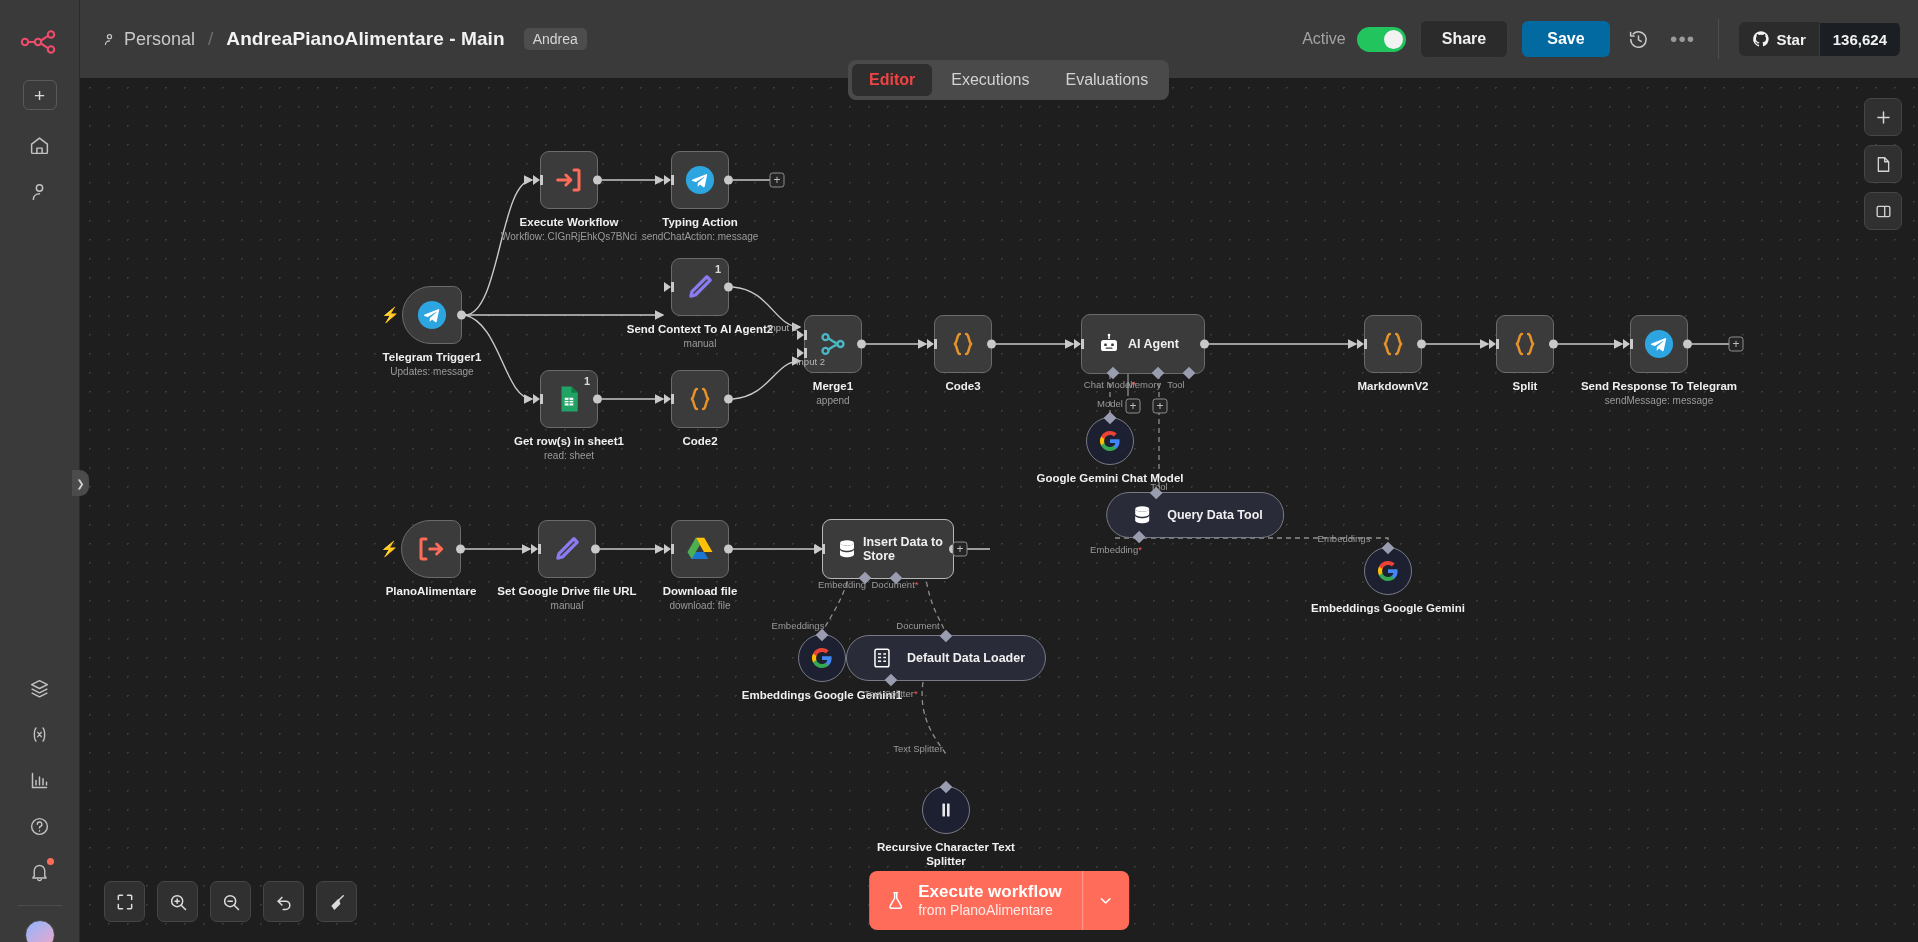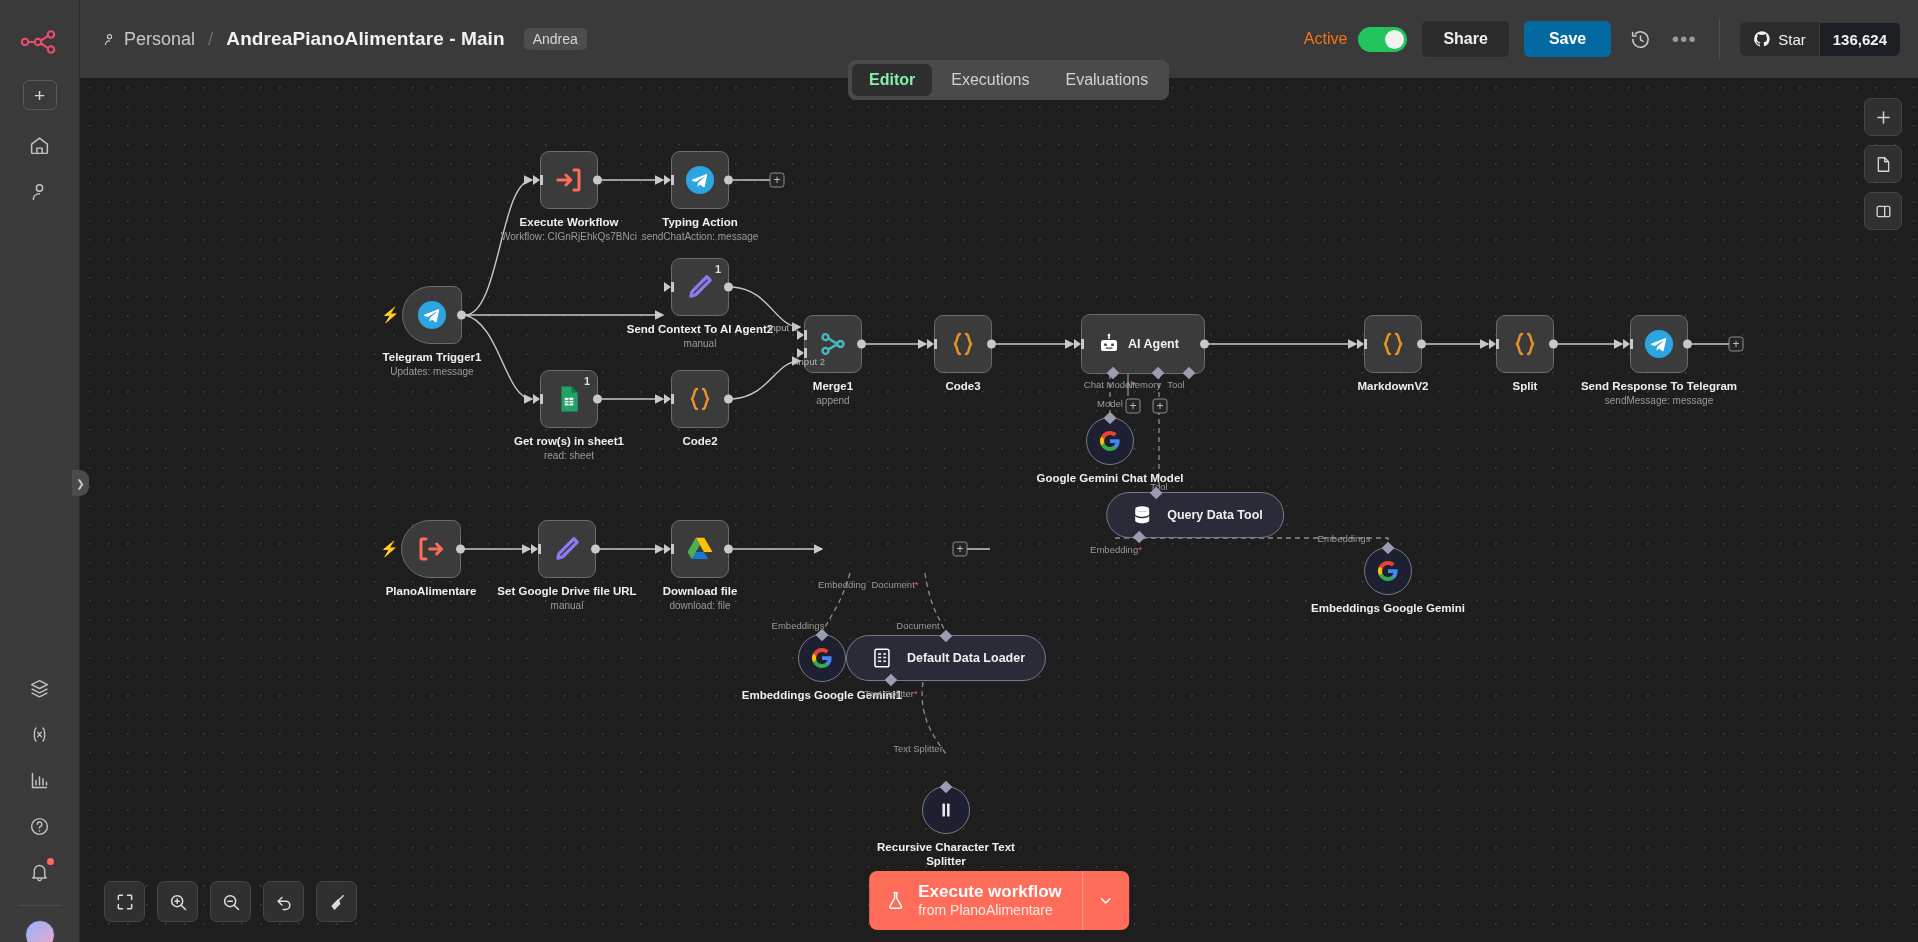--- a/index.html
+++ b/index.html
@@ -53,21 +53,21 @@
   .bc-person { display:flex; align-items:center; gap:7px; color:#c8c8c8; font-size:18px; }
   .bc-person svg { width: 15px; height: 15px; }
   .bc-sep { color: #6d6d6d; font-size: 19px; margin: 0 4px; }
   .bc-title { color: #f2f2f2; font-size: 19px; font-weight: 700; letter-spacing: .1px; }
   .bc-tag {
     background: #4d4d4d; color: #d6d6d6; font-size: 14px;
     padding: 3px 9px; border-radius: 5px; margin-left: 10px;
   }
   .top-right { margin-left: auto; display: flex; align-items: center; gap: 14px; }
   .active-wrap { display: flex; align-items: center; gap: 11px; }
-  .active-label { color: #f97316; font-size: 16px; }
+  .active-label { color: #a3a3a3; font-size: 16px; }
   .toggle {
     width: 49px; height: 25px; border-radius: 13px; background: #21c45d;
     position: relative; cursor: pointer;
   }
   .toggle .knob {
     position: absolute; top: 3px; right: 3px; width: 19px; height: 19px;
     border-radius: 50%; background: #f2f2f2;
   }
   .btn-share {
     background: #2b2b2b; color: #f0f0f0; font-size: 16px; font-weight: 700;
@@ -80,39 +80,39 @@
   .icon-btn {
     width: 30px; height: 30px; display: flex; align-items: center; justify-content: center;
     color: #c9c9c9; cursor: pointer;
   }
   .icon-btn svg { width: 21px; height: 21px; }
   .dots { color: #9a9a9a; font-size: 21px; letter-spacing: 1px; line-height: .6; }
   .top-vsep { width: 1px; height: 40px; background: #4d4d4d; margin: 0 6px; }
   .gh-star { display: flex; align-items: center; border-radius: 6px; overflow: hidden; cursor: pointer; }
   .gh-left {
     display: flex; align-items: center; gap: 7px; background: #2b2b2b;
-    padding: 8px 13px; color: #f2f2f2; font-size: 15px; font-weight: 400;
+    padding: 8px 13px; color: #f2f2f2; font-size: 15px; font-weight: 700;
   }
   .gh-left svg { width: 18px; height: 18px; }
   .gh-count {
     background: #1b1f24; color: #f2f2f2; font-size: 15px; font-weight: 700;
     padding: 8px 13px; border-left: 1px solid #3a3a3a;
   }
 
   
   #tabs {
     position: absolute; left: 848px; top: 60px; z-index: 36;
     background: #4a4a4a; border-radius: 8px; padding: 4px;
     display: flex; gap: 2px;
   }
   .tab {
     padding: 7px 17px; border-radius: 6px; font-size: 16px;
     color: #d2d2d2; cursor: pointer; white-space: nowrap;
   }
-  .tab.active { background: #2e2e2e; color: #86efac; font-weight: 700; }
+  .tab.active { background: #2e2e2e; color: #ef4444; font-weight: 700; }
 
   
   #canvas {
     position: absolute; left: 80px; top: 78px; right: 0; bottom: 0;
     background-color: #1e1e1e;
     background-image: radial-gradient(#3b3b3b 1px, transparent 1px);
     background-size: 19px 19px;
     overflow: hidden;
   }
   #svg-edges { position: absolute; inset: 0; width: 100%; height: 100%; pointer-events: none; }
@@ -743,20 +743,36 @@
           </svg>
         </span>
         <span class="port-dot out"></span>
       </div>
       <div class="node-cap">
         <span>Download file</span>
         <span class="node-sub">download: file</span>
       </div>
     </div>
 
+    <div class="node" style="left:808px; top:471px;">
+      <div class="node-box wide" style="height:60px; width:132px; border-color:#b7b7b7;">
+        <span class="port-in"></span>
+        <span class="node-icon sm">
+          <svg viewBox="0 0 24 24" fill="#ffffff">
+            <ellipse cx="12" cy="6" rx="7" ry="2.7"></ellipse>
+            <path d="M5 6v5c0 1.5 3.1 2.7 7 2.7s7-1.2 7-2.7V6c0 1.5-3.1 2.7-7 2.7S5 7.5 5 6z"></path>
+            <path d="M5 12.5v5c0 1.5 3.1 2.7 7 2.7s7-1.2 7-2.7v-5c0 1.5-3.1 2.7-7 2.7s-7-1.2-7-2.7z"></path>
+          </svg>
+        </span>
+        <span class="nlabel-in">Insert Data to Store</span>
+        <span class="port-dot out"></span>
+        <span class="sub-port" style="left:32%; top:100%"></span>
+        <span class="sub-port" style="left:56%; top:100%"></span>
+      </div>
+    </div>
     <div class="plus-stub" style="left:880px; top:471px;">+</div>
     <div class="edge-label" style="left:762px; top:506px;">Embedding</div>
     <div class="edge-label" style="left:815px; top:506px;">
       <span>Document</span><span class="req">*</span>
     </div>
 
     <div class="node" style="left:742px; top:580px;">
       <div class="node-box circle">
         <span class="sub-port" style="left:50%; top:0%"></span>
         <span class="node-icon sm">

